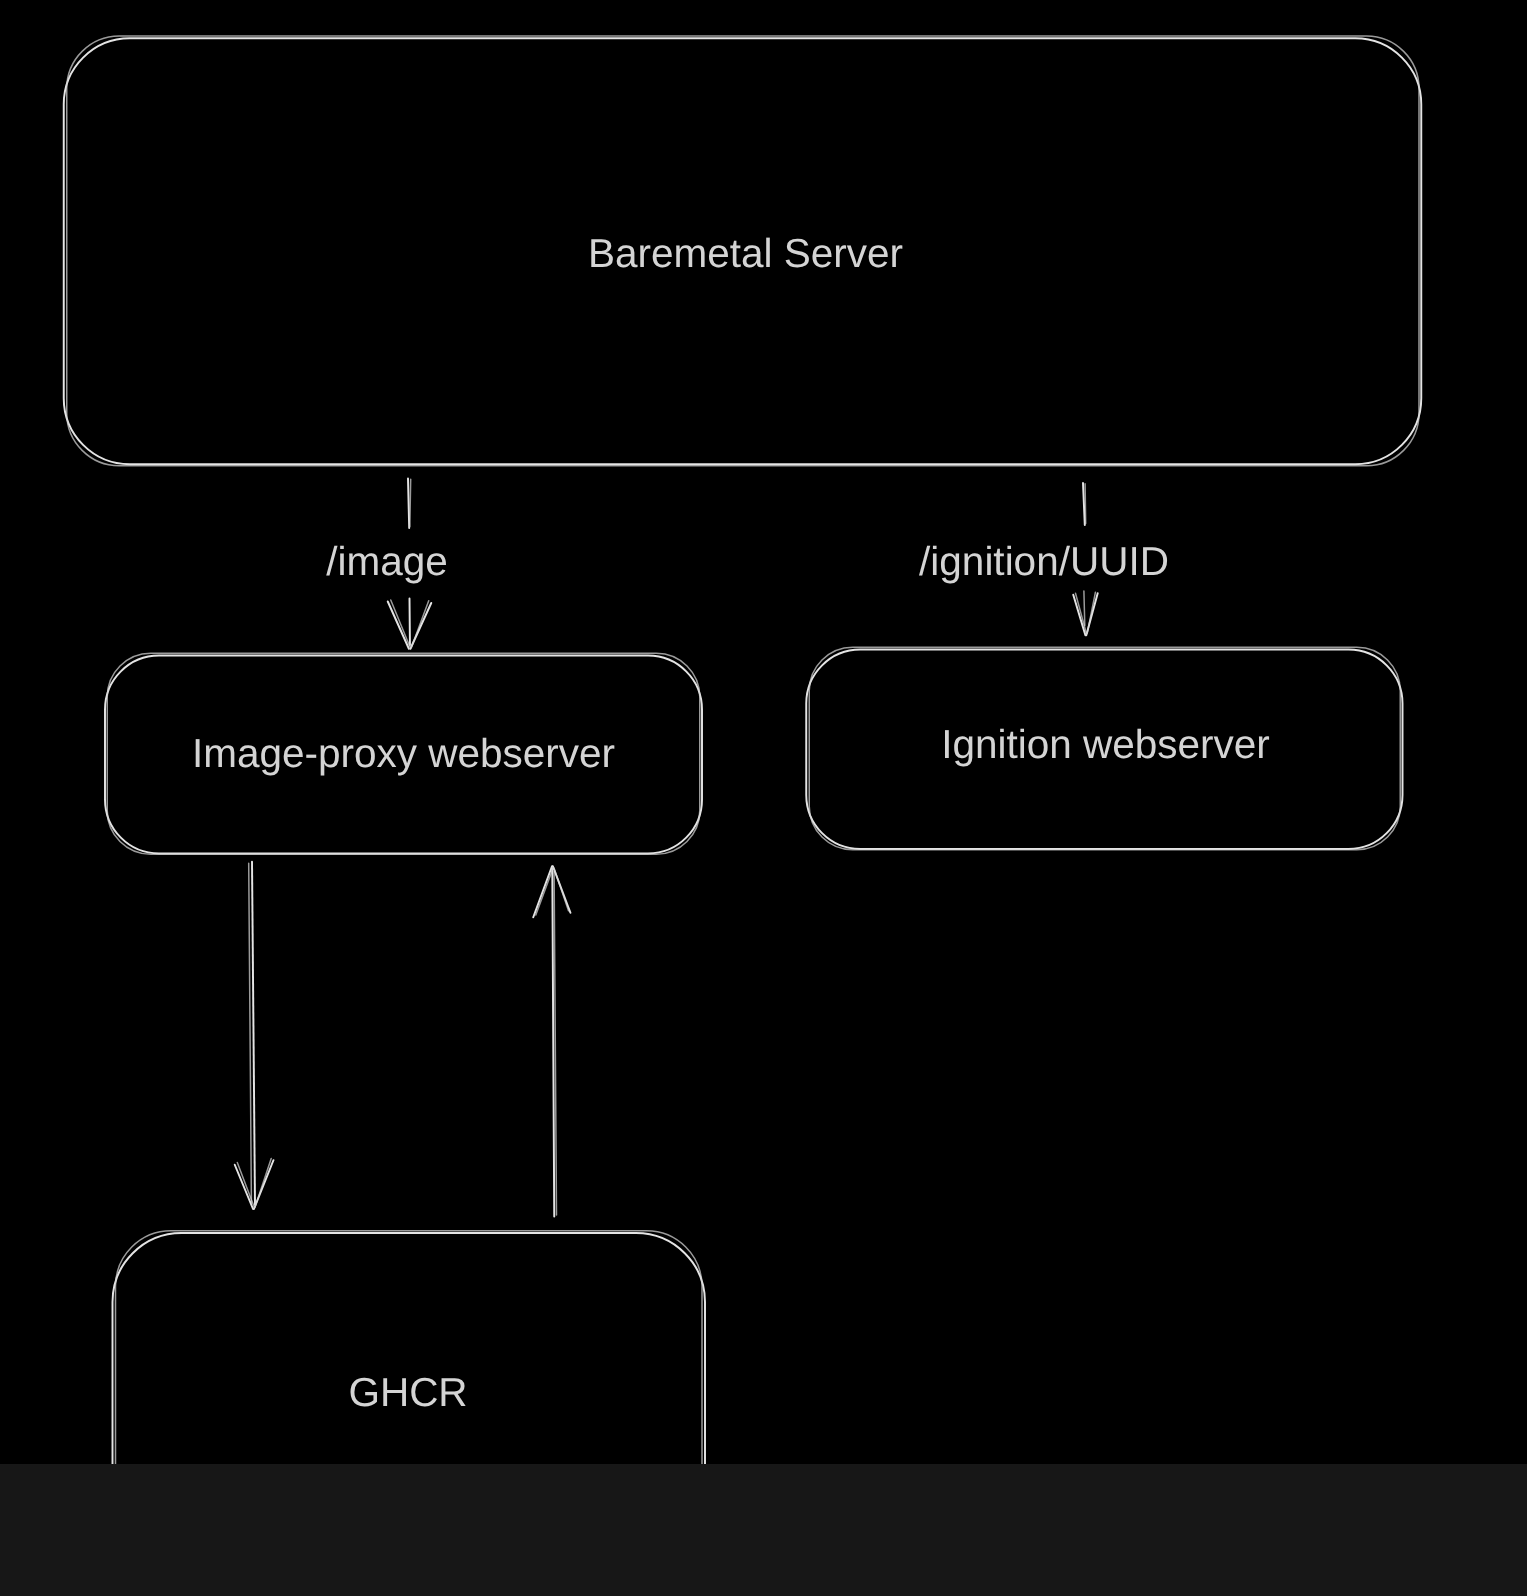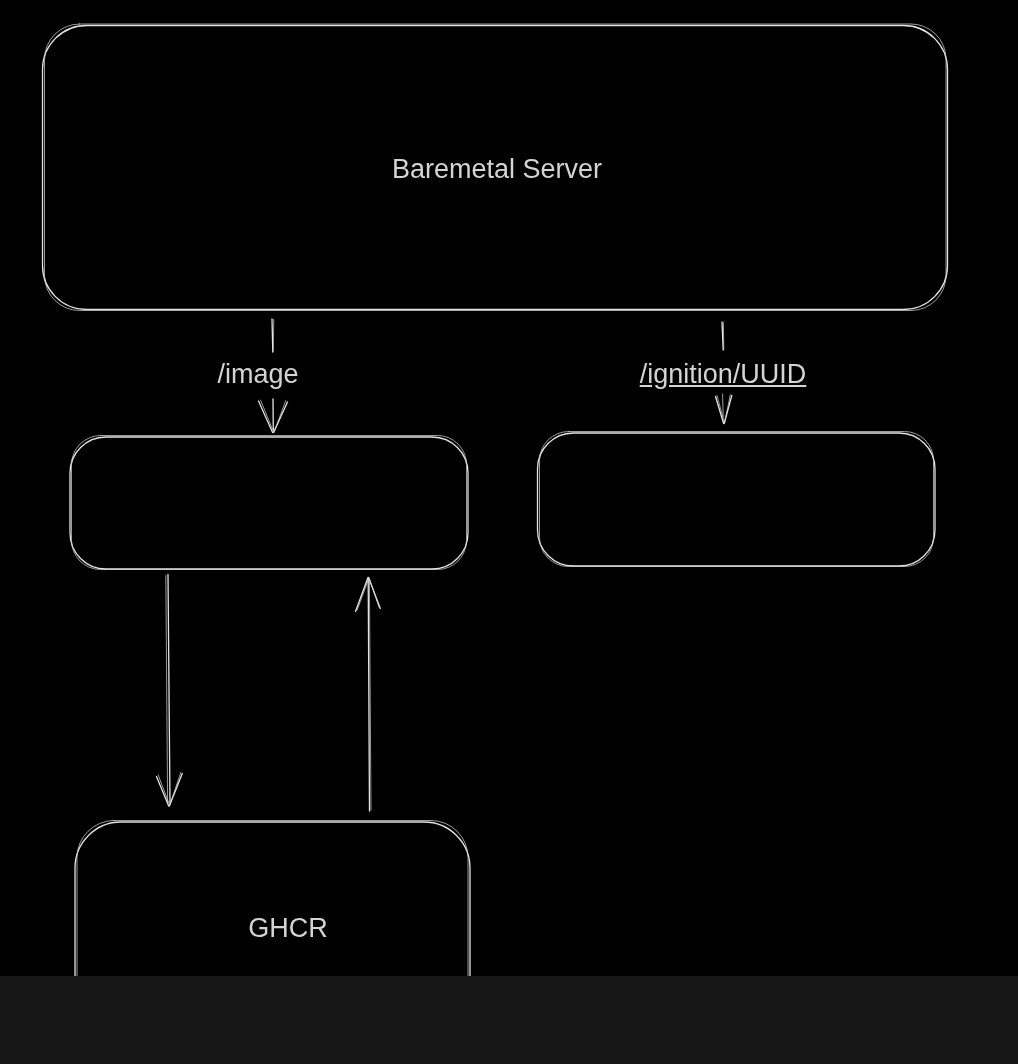--- a/index.html
+++ b/index.html
@@ -109,22 +109,24 @@
       <path class="sketch" d="M355.5 611.5 L368 577.5"></path>
       <path class="sketch" d="M380.3 608.5 L368.6 577.5"></path>
       <path class="sketch2" d="M357.2 610 L368.8 578.5"></path>
       <path class="sketch2" d="M379 607.2 L369.3 578.6"></path>
     </g>
 
   </svg>
 
   <div class="label center" style="left:497px; top:154px;">Baremetal Server</div>
 
+  <div class="label center" style="left:269px; top:487px;">Image-proxy webserver</div>
 
+  <div class="label center" style="left:737px; top:481px;">Ignition webserver</div>
 
-  <div class="label center" style="left:288px; top:913px;">GHCR</div>
+  <div class="label center" style="left:272px; top:913px;">GHCR</div>
 
   <div class="label center" style="left:258px; top:359px;">/image</div>
 
-  <div class="label center" style="left:723px; top:359px;text-decoration:underline;">/ignition/UUID</div>
+  <div class="label center" style="left:696px; top:359px;">/ignition/UUID</div>
 
 
 </div>
 
 </body></html>

